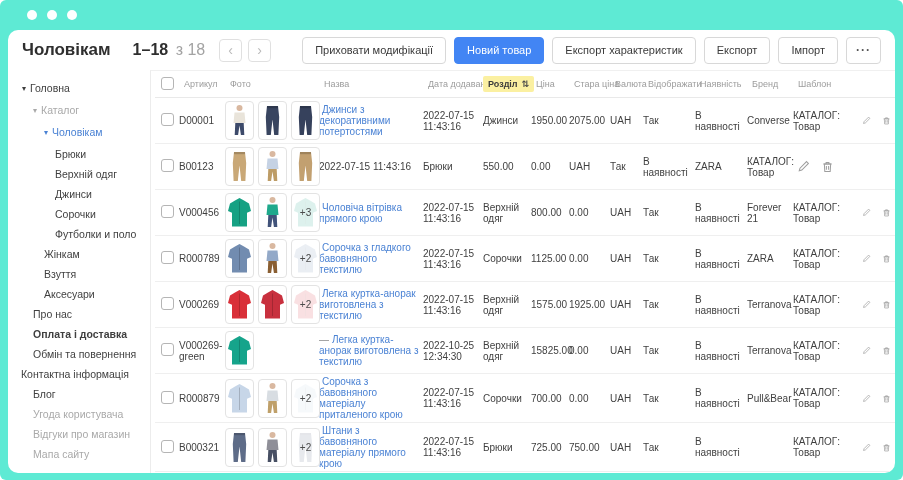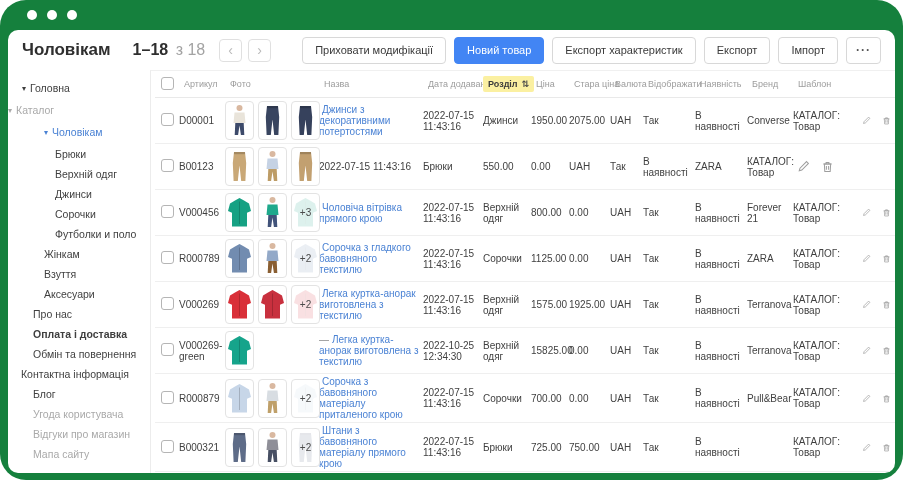--- a/index.html
+++ b/index.html
@@ -1,17 +1,17 @@
 <!DOCTYPE html>
 <html><head>
 <meta charset="utf-8">
 <style>
   html,body{margin:0;padding:0;background:#fff;font-family:"Liberation Sans",sans-serif;}
   body{width:903px;height:480px;position:relative;overflow:hidden;}
-  .window{position:absolute;inset:0;background:#15803d;border-radius:26px;}
+  .window{position:absolute;inset:0;background:#5eead4;border-radius:6px;}
   .titlebar{height:30px;display:flex;align-items:center;gap:10px;padding-left:27px;}
   .dot{width:10px;height:10px;border-radius:50%;background:#fff;}
   .panel{position:absolute;left:8px;right:8px;top:30px;bottom:7px;background:#fff;border-radius:10px;overflow:hidden;display:flex;flex-direction:column;}
   
   .topbar{display:flex;align-items:center;height:40px;min-height:40px;padding:0 14px;}
   .page-title{font-size:17px;font-weight:bold;color:#2f2f2f;}
   .pag{margin-left:22px;font-size:16px;white-space:nowrap;}
   .pag .range{font-weight:bold;color:#2e2e2e;}
   .pag .of{color:#a3a3a3;margin-left:3px;}
   .nav-btn{width:23px;height:23px;border:1px solid #e0e0e0;border-radius:4px;background:#fff;color:#b9b9b9;
@@ -74,21 +74,21 @@
       <button class="nav-btn">
           <span>›</span>
         </button>
       <span class="spacer"></span>
       <span id="header-actions"><button class="btn">Приховати модифікації</button><button class="btn primary">Новий товар</button><button class="btn">Експорт характеристик</button><button class="btn">Експорт</button><button class="btn">Імпорт</button><button class="btn icon-only">···</button></span>
     </div>
     <div class="content">
       <nav class="sidebar">
         <ul id="sidebar-list">
             <li style="padding-left: 14px;"><span class="chev">▾</span><span class="side-label">Головна</span></li>
-            <li class="muted" style=""><span class="chev">▾</span><span class="side-label">Каталог</span></li>
+            <li class="muted" style="padding-left: 25px;"><span class="chev">▾</span><span class="side-label">Каталог</span></li>
             <li class="active" style="padding-left: 36px;"><span class="chev">▾</span><span class="side-label">Чоловікам</span></li>
             <li style="padding-left: 47px;"><span class="side-label">Брюки</span></li>
             <li style="padding-left: 47px;"><span class="side-label">Верхній одяг</span></li>
             <li style="padding-left: 47px;"><span class="side-label">Джинси</span></li>
             <li style="padding-left: 47px;"><span class="side-label">Сорочки</span></li>
             <li style="padding-left: 47px;"><span class="side-label">Футболки и поло</span></li>
             <li style="padding-left: 36px;"><span class="side-label">Жінкам</span></li>
             <li style="padding-left: 36px;"><span class="side-label">Взуття</span></li>
             <li style="padding-left: 36px;"><span class="side-label">Аксесуари</span></li>
             <li style="padding-left: 25px;"><span class="side-label">Про нас</span></li>

